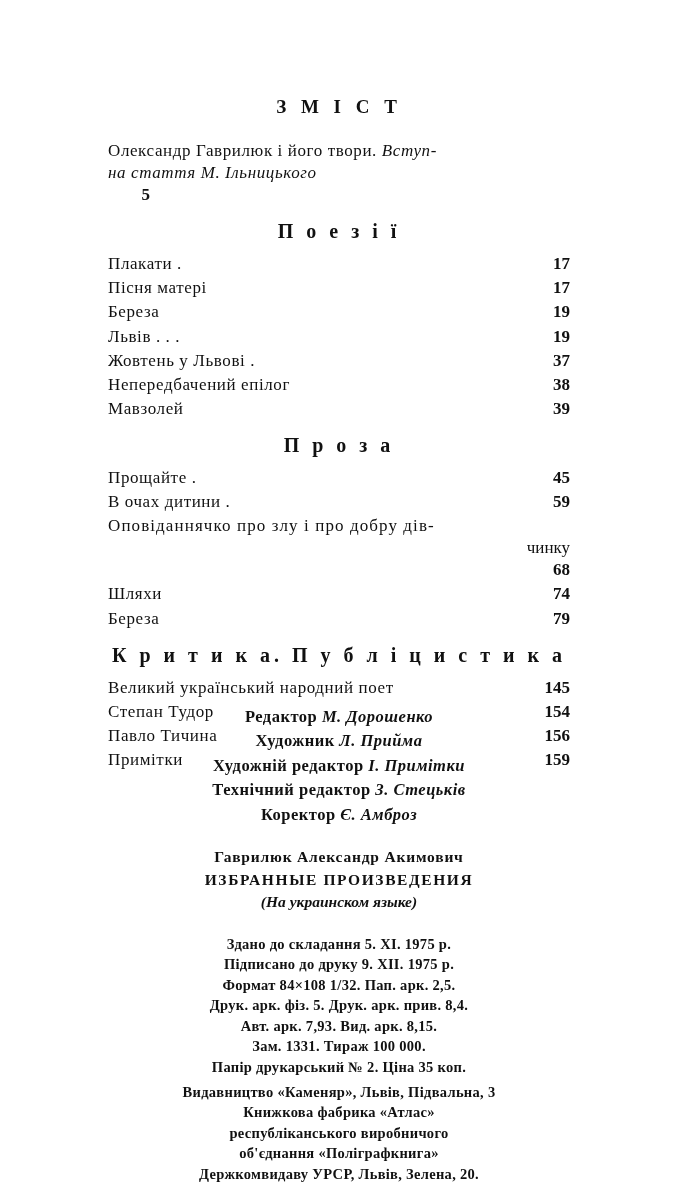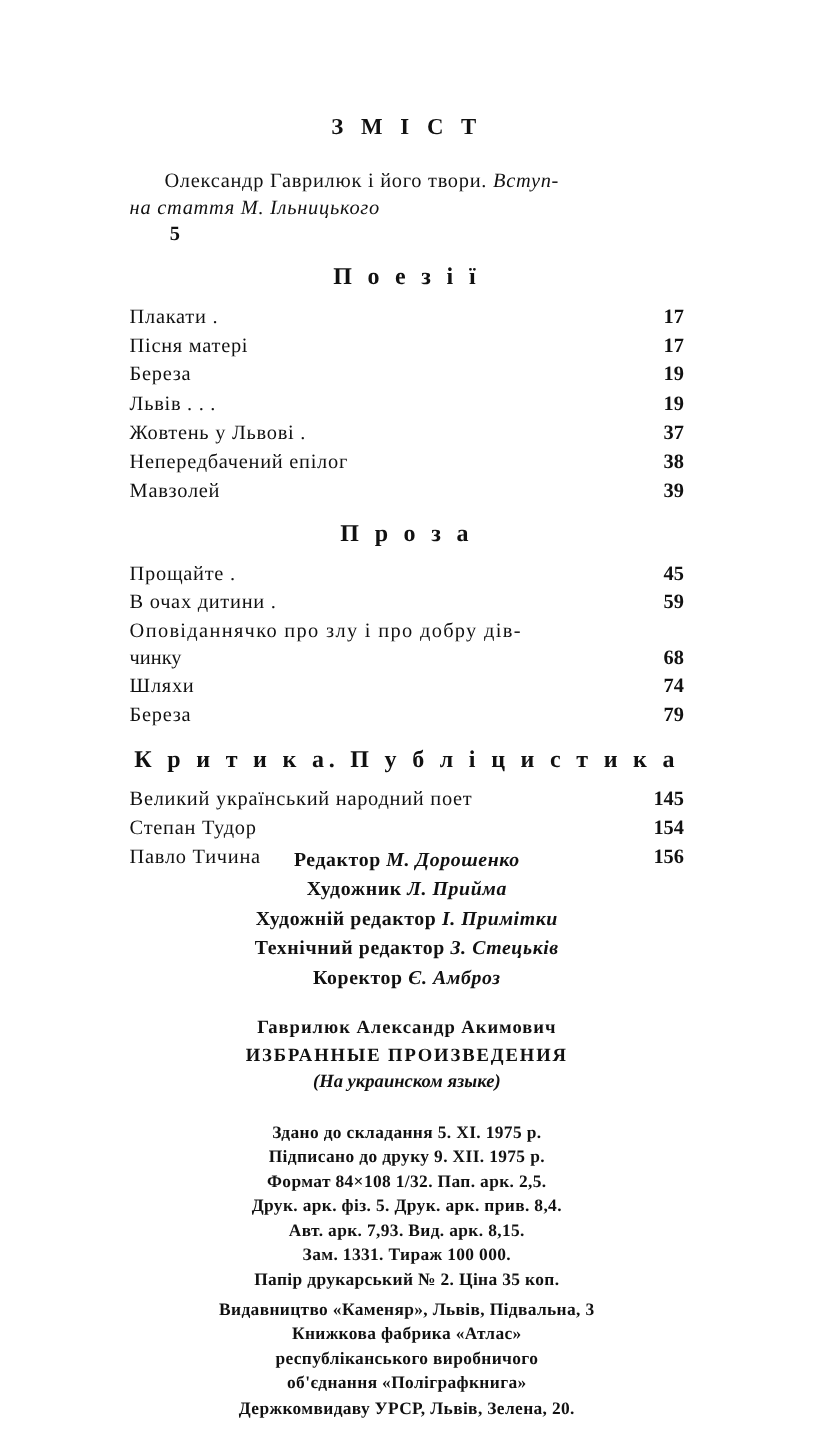--- a/index.html
+++ b/index.html
@@ -67,38 +67,38 @@
 
   .wrap-entry {
     font-size: 17px;
     line-height: 1.30;
     margin-bottom: 2px;
   }
   .wrap-entry .l1 { display: block; letter-spacing: 1.1px; }
   .wrap-entry .l2 {
     display: flex;
     align-items: flex-end;
+    flex-direction: column;
   }
   .wrap-entry .l2 .label { flex: 1 1 auto; }
   .wrap-entry .l2 .page-num {
     flex: 0 0 auto;
     width: 42px;
     text-align: right;
     font-weight: bold;
   }
 
   .head-entry {
     font-size: 17px;
     line-height: 1.30;
     margin-bottom: 4px;
   }
   .head-entry .row1 {
     display: flex;
     align-items: center;
-    margin-left: 29px;
   }
   .head-entry .row1 .label { flex: 1 1 auto; letter-spacing: 0.6px; }
   .head-entry .row1 .page-num {
     flex: 0 0 auto; width: 42px; text-align: right; font-weight: bold;
     visibility: hidden;
   }
   .head-entry .row2 {
     display: flex;
     align-items: baseline;
     flex-direction: column;
@@ -239,20 +239,24 @@
         <span class="label sp1">Великий  український  народний  поет</span>
         <span class="page-num">145</span>
       </div>
       <div class="entry">
         <span class="label sp1">Степан  Тудор</span>
         <span class="page-num">154</span>
       </div>
       <div class="entry">
         <span class="label sp1">Павло  Тичина</span>
         <span class="page-num">156</span>
+      </div>
+      <div class="entry">
+        <span class="label sp1">Примітки</span>
+        <span class="page-num">159</span>
       </div>
     </div>
 
   </div>
 
   <div class="colophon">
 
     <div class="credits">
       <div class="credits-row">
         <span class="role">Редактор</span>

